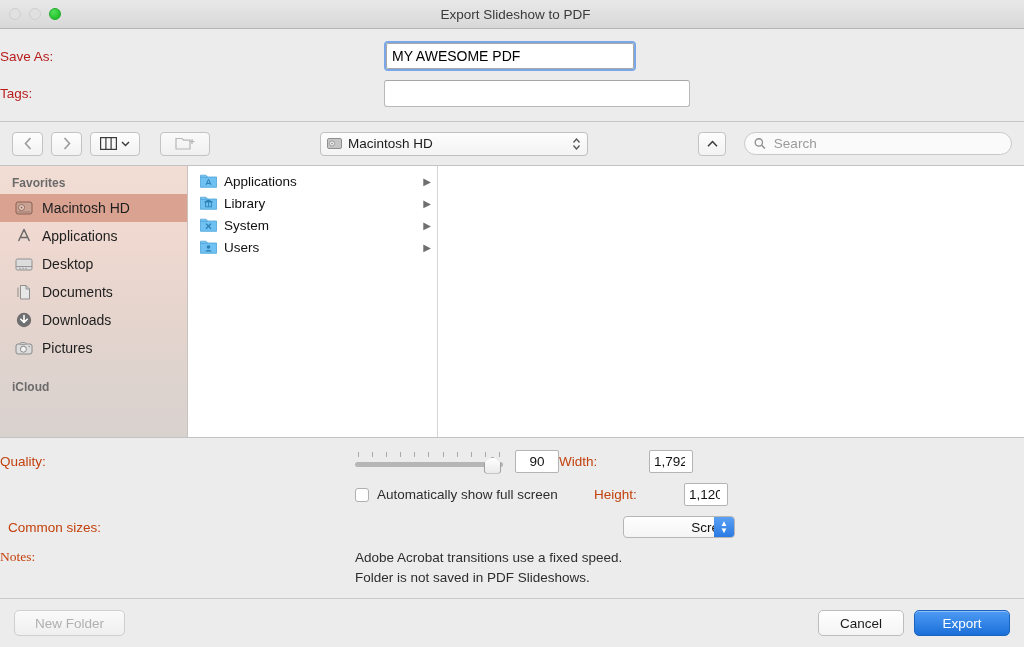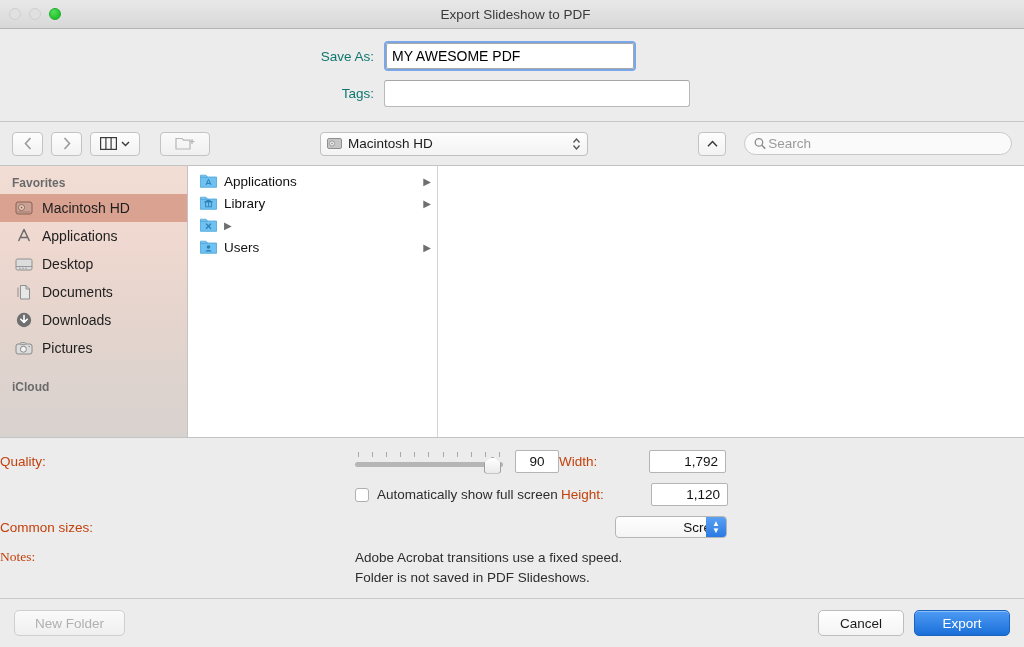--- a/index.html
+++ b/index.html
@@ -39,22 +39,22 @@
 
   
   .formarea {
     flex: 0 0 auto; background: #ececec;
     padding: 12px 0 14px 0;
     border-bottom: 1px solid #c6c6c6;
   }
   .formrow { display: flex; align-items: center; margin-bottom: 9px; }
   .formrow:last-child { margin-bottom: 0; }
   .formlabel {
-    width: 384px; text-align: right; padding-right: 10px;
-    font-size: 13.5px; color: #0f766e; box-sizing: border-box;
+    width: 384px; text-align: left; padding-right: 10px;
+    font-size: 13.5px; color: #b91c1c; box-sizing: border-box;
   }
   .saveas-wrap {
     border: 2px solid #7aa7e8; border-radius: 4px;
     padding: 0; background: #fff; width: 252px; box-sizing: border-box;
   }
   .saveas-input {
     border: 1px solid #a8a8a8; border-radius: 2px;
     width: 100%; box-sizing: border-box;
     font-size: 14px; color: #000;
     padding: 4px 5px; background: #fff;
@@ -99,21 +99,21 @@
     width: 28px; height: 24px;
     background: linear-gradient(#fdfdfd, #f2f2f2);
     border: 1px solid #c3c3c3; border-radius: 4px;
     display: flex; align-items: center; justify-content: center;
     box-sizing: border-box; color: #3a3a3a;
   }
   .searchfield {
     width: 268px; height: 23px; margin-left: 10px;
     background: #fafafa; border: 1px solid #c8c8c8;
     border-radius: 12px; display: flex; align-items: center;
-    padding: 0 9px; box-sizing: border-box; 
+    padding: 0 9px; box-sizing: border-box; gap: 6px;
   }
   .searchfield input {
     border: none; background: transparent; outline: none;
     font-size: 13.5px; color: #333; width: 100%;
     font-family: "Liberation Sans", sans-serif;
   }
   .searchfield input::placeholder { color: #9a9a9a; }
 
   
   .browser { flex: 1 1 auto; display: flex; min-height: 0; background: #fff; }
@@ -179,21 +179,21 @@
     border: 1px solid #a0a0a0;
     border-radius: 2px 2px 3px 3px;
     clip-path: polygon(50% 0%, 100% 38%, 100% 100%, 0% 100%, 0% 38%);
   }
   .numfield {
     width: 44px; border: 1px solid #b4b4b4; background: #fff;
     font-size: 13.5px; color: #111; text-align: center;
     padding: 3px 4px; box-sizing: border-box; border-radius: 2px;
     font-family: "Liberation Sans", sans-serif; outline: none;
   }
-  .numfield.wide { width: 77px; text-align: right; padding-right: 7px; }
+  .numfield.wide { width: 44px; text-align: right; padding-right: 7px; }
   .checkbox {
     width: 14px; height: 14px; background: #fff;
     border: 1px solid #b0b0b0; border-radius: 3px;
     display: inline-block; box-sizing: border-box;
   }
   .popup {
     width: 112px; height: 22px;
     background: linear-gradient(#fefefe, #f4f4f4);
     border: 1px solid #b6b6b6; border-radius: 4px;
     display: flex; align-items: center;
@@ -421,20 +421,21 @@
         <span class="disclosure">▶</span>
       </div>
       <div class="file-row">
         <span class="folder-icon">
           <svg width="17" height="14" viewBox="0 0 17 14">
             <path d="M0.5,3 L0.5,13.3 L16.5,13.3 L16.5,3 Z" fill="#6ec1f0" stroke="#4da3d8" stroke-width="0.8"></path>
             <path d="M0.5,3 L0.5,1.2 L6,1.2 L7.4,3 Z" fill="#8ed0f5" stroke="#4da3d8" stroke-width="0.8"></path>
             <path d="M6,5.6 L11,10.8 M11,5.6 L6,10.8" fill="none" stroke="#2b7fb5" stroke-width="1.3"></path>
           </svg>
         </span>
+        <span class="name">System</span>
         <span class="disclosure">▶</span>
       </div>
       <div class="file-row">
         <span class="folder-icon">
           <svg width="17" height="14" viewBox="0 0 17 14">
             <path d="M0.5,3 L0.5,13.3 L16.5,13.3 L16.5,3 Z" fill="#6ec1f0" stroke="#4da3d8" stroke-width="0.8"></path>
             <path d="M0.5,3 L0.5,1.2 L6,1.2 L7.4,3 Z" fill="#8ed0f5" stroke="#4da3d8" stroke-width="0.8"></path>
             <circle cx="8.5" cy="7" r="1.8" fill="#2b7fb5"></circle>
             <path d="M5.3,11.6 C5.8,9.6 11.2,9.6 11.7,11.6 Z" fill="#2b7fb5"></path>
           </svg>
@@ -476,21 +477,21 @@
     <div class="optrow">
       <div style="width:355px;"></div>
       <span class="checkbox"></span>
       <span style="font-size:13.5px; color:#2e2e2e; margin-left:8px;">Automatically show full screen</span>
       <div class="optlabel-r" style="width:90px; margin-left:auto;">Height:</div>
       <input class="numfield wide" type="text" value="1,120" style="">
       <div style="width:296px;"></div>
     </div>
 
     <div class="optrow">
-      <div class="optlabel-r" style="width:615px;">Common sizes:</div>
+      <div class="optlabel-r" style="width:615px;margin-left:8px;">Common sizes:</div>
       <div class="popup">
         <span>Screen</span>
         <span class="arrows">
           <span>▲</span>
             <span>▼</span>
         </span>
       </div>
     </div>
 
     <div class="notesrow">

